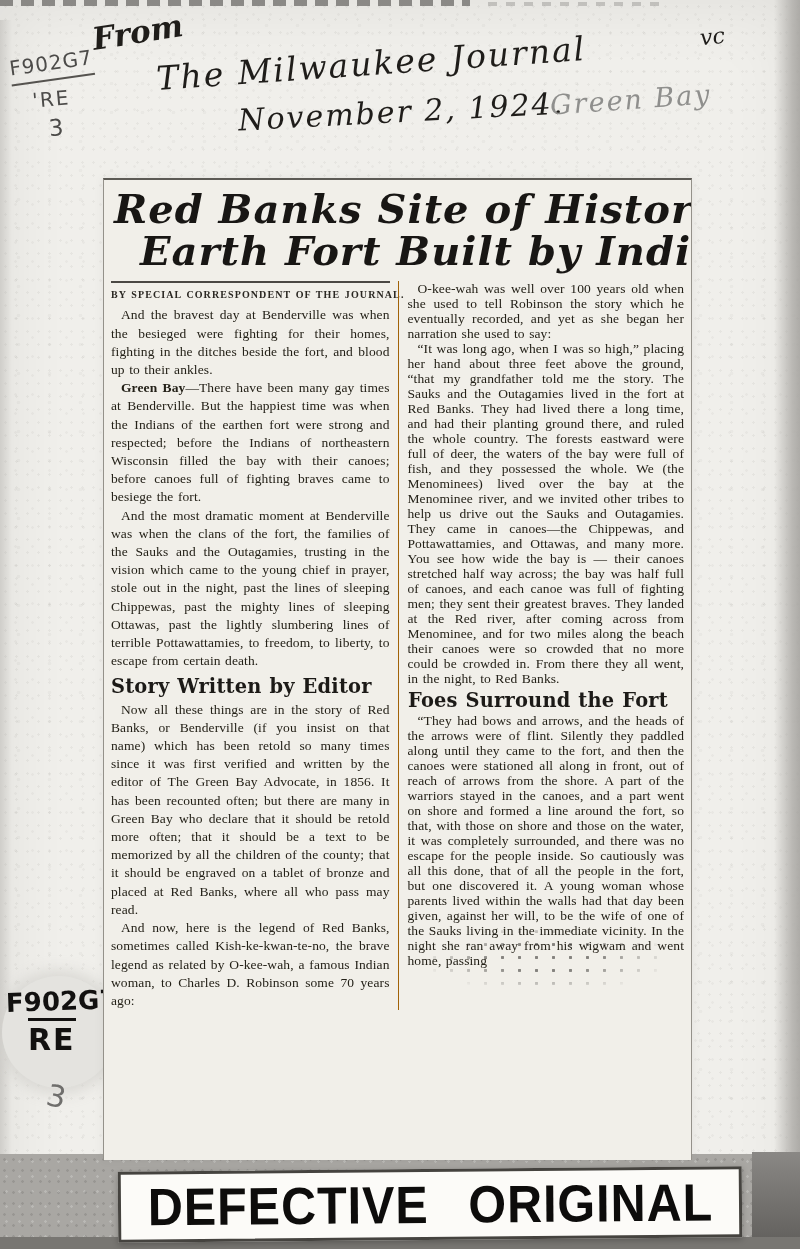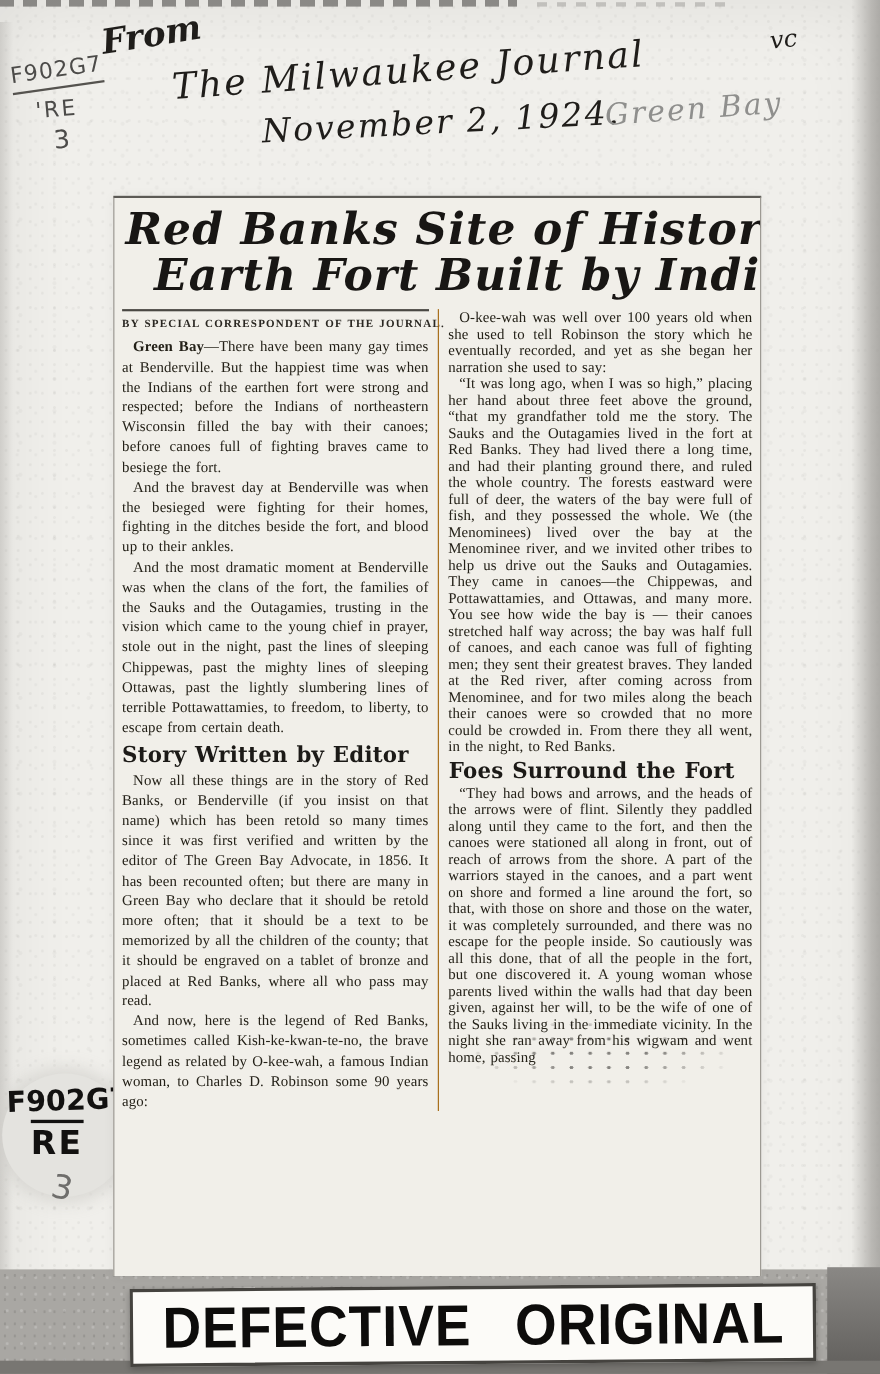--- a/index.html
+++ b/index.html
@@ -74,21 +74,21 @@
 
   .cat-bottom-blob {
     position:absolute; left:2px; top:976px; width:114px; height:112px;
     border-radius:50%; background:#e4e3df; box-shadow:0 0 14px 6px rgba(210,208,204,.7);
   }
   .cat-bottom {
     position:absolute; left:6px; top:986px; width:120px;
     font-family:"DejaVu Sans", sans-serif; color:#121110;
   }
   .cat-bottom .code   { display:inline-block; font-size:26px; font-weight:bold; letter-spacing:0; transform:rotate(-2deg); }
-  .cat-bottom .series { display:inline-block; font-size:30px; font-weight:bold; margin:2px 0 0 22px; border-top:3px solid #121110; padding-top:1px; letter-spacing:2px; }
+  .cat-bottom .series { display:inline-block; font-size:30px; font-weight:bold; margin:2px 0 16px 22px; border-top:3px solid #121110; padding-top:1px; letter-spacing:2px; }
   .cat-bottom .number { display:block; font-size:30px; color:#6f6e6c; margin:12px 0 0 40px; transform:rotate(12deg); }
 
   
   .clipping {
     position:absolute; left:103px; top:178px; width:589px; height:982px;
     background:#f1efe9; overflow:hidden;
     border-top:2px solid #5c5a55;
     border-left:1px solid #94918a;
     border-right:1px solid #94918a;
     box-shadow:0 0 10px rgba(0,0,0,.06);
@@ -176,26 +176,26 @@
 
     <div class="headline">
       <span class="hl hl1">Red Banks Site of Historic</span>
       <span class="hl hl2">Earth Fort Built by Indians</span>
     </div>
 
     <div class="columns">
 
       <div class="col col-left">
         <div class="byline">BY SPECIAL CORRESPONDENT OF THE JOURNAL.</div>
+        <p>And the bravest day at Benderville was when the besieged were fighting for their homes, fighting in the ditches beside the fort, and blood up to their ankles.</p>
         <p><b>Green Bay</b><span>—There have been many gay times at Benderville. But the happiest time was when the Indians of the earthen fort were strong and respected; before the Indians of northeastern Wisconsin filled the bay with their canoes; before canoes full of fighting braves came to besiege the fort.</span></p>
-        <p>And the bravest day at Benderville was when the besieged were fighting for their homes, fighting in the ditches beside the fort, and blood up to their ankles.</p>
         <p>And the most dramatic moment at Benderville was when the clans of the fort, the families of the Sauks and the Outagamies, trusting in the vision which came to the young chief in prayer, stole out in the night, past the lines of sleeping Chippewas, past the mighty lines of sleeping Ottawas, past the lightly slumbering lines of terrible Pottawattamies, to freedom, to liberty, to escape from certain death.</p>
         <div class="subhead">Story Written by Editor</div>
         <p>Now all these things are in the story of Red Banks, or Benderville (if you insist on that name) which has been retold so many times since it was first verified and written by the editor of The Green Bay Advocate, in 1856. It has been recounted often; but there are many in Green Bay who declare that it should be retold more often; that it should be a text to be memorized by all the children of the county; that it should be engraved on a tablet of bronze and placed at Red Banks, where all who pass may read.</p>
-        <p>And now, here is the legend of Red Banks, sometimes called Kish-ke-kwan-te-no, the brave legend as related by O-kee-wah, a famous Indian woman, to Charles D. Robinson some 90 years ago:</p>
+        <p>And now, here is the legend of Red Banks, sometimes called Kish-ke-kwan-te-no, the brave legend as related by O-kee-wah, a famous Indian woman, to Charles D. Robinson some 70 years ago:</p>
       </div>
 
       <div class="col col-right">
         <p>O-kee-wah was well over 100 years old when she used to tell Robinson the story which he eventually recorded, and yet as she began her narration she used to say:</p>
         <p>“It was long ago, when I was so high,” placing her hand about three feet above the ground, “that my grandfather told me the story. The Sauks and the Outagamies lived in the fort at Red Banks. They had lived there a long time, and had their planting ground there, and ruled the whole country. The forests eastward were full of deer, the waters of the bay were full of fish, and they possessed the whole. We (the Menominees) lived over the bay at the Menominee river, and we invited other tribes to help us drive out the Sauks and Outagamies. They came in canoes—the Chippewas, and Pottawattamies, and Ottawas, and many more. You see how wide the bay is — their canoes stretched half way across; the bay was half full of canoes, and each canoe was full of fighting men; they sent their greatest braves. They landed at the Red river, after coming across from Menominee, and for two miles along the beach their canoes were so crowded that no more could be crowded in. From there they all went, in the night, to Red Banks.</p>
         <div class="subhead">Foes Surround the Fort</div>
         <p>“They had bows and arrows, and the heads of the arrows were of flint. Silently they paddled along until they came to the fort, and then the canoes were stationed all along in front, out of reach of arrows from the shore. A part of the warriors stayed in the canoes, and a part went on shore and formed a line around the fort, so that, with those on shore and those on the water, it was completely surrounded, and there was no escape for the people inside. So cautiously was all this done, that of all the people in the fort, but one discovered it. A young woman whose parents lived within the walls had that day been given, against her will, to be the wife of one of the Sauks living in the immediate vicinity. In the night she ran away from his wigwam and went home, passing</p>
       </div>
 
     </div>

